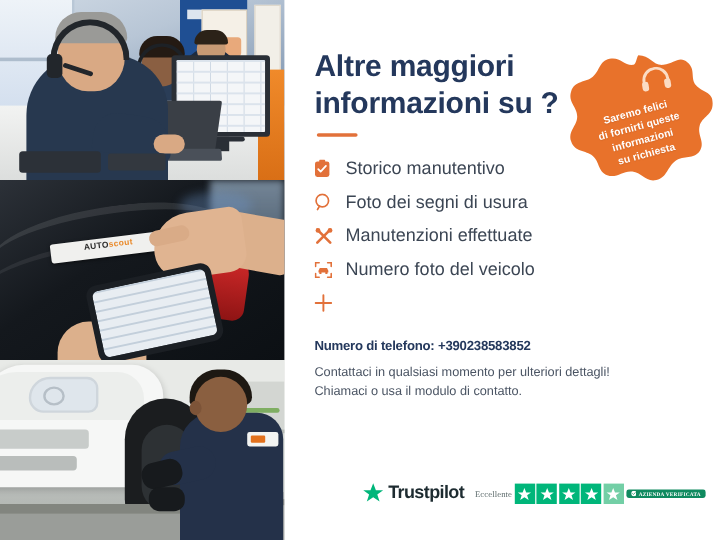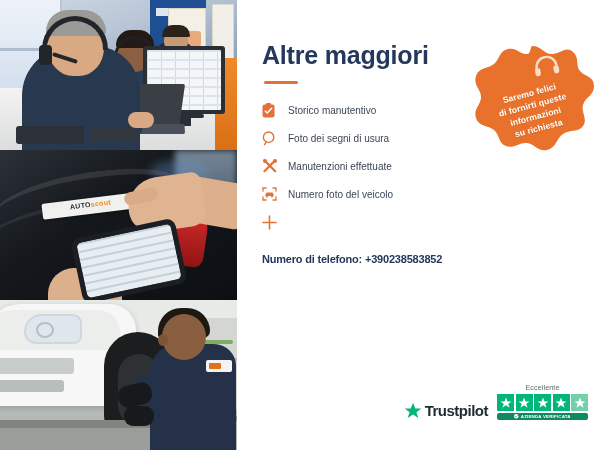--- a/index.html
+++ b/index.html
@@ -122,29 +122,29 @@
   
   .content { position: relative; flex: 1; padding: 40px 22px 0 25px; }
 
   .heading { font-size: 25px; line-height: 1.22; font-weight: bold; color: #24385c;
              letter-spacing:-.2px; max-width: 225px; }
   .rule { width: 34px; height: 3px; background: #e2713a; margin: 10px 0 0 2px; border-radius:2px; }
 
   .feature-list { margin-top: 14px; list-style: none; }
   .feature-item { display: flex; align-items: center; height: 25px; margin-bottom: 3px; }
   .fi-icon { width: 26px; flex: 0 0 26px; display:flex; align-items:center; justify-content:flex-start; color:#e2713a; }
-  .fi-label { font-size: 10px; color: #3c4654; white-space:nowrap; }
+  .fi-label { font-size: 15px; color: #3c4654; white-space:nowrap; }
 
   .phone-line { margin-top: 18px; font-size: 11px; font-weight: bold; color: #24385c; letter-spacing:-.2px;}
   .sub-line { margin-top: 7px; font-size: 10.6px; color: #4a5463; line-height: 1.55; }
 
   .trust { position: absolute; right: 12px; bottom: 30px; display:flex; align-items:flex-end; gap:9px; }
   .tp-logo { display:flex; align-items:flex-start; gap:3px; }
   .tp-name { font-size: 15px; font-weight: bold; color:#1d2b30; letter-spacing:-.5px; }
-  .tp-right { display:flex; flex-direction:column; align-items:center; gap:2px; }
+  .tp-right { display:flex; align-items:center; gap:2px;font-family:Liberation Serif, serif; }
   .tp-eccell { font-size:7.2px; color:#5c6a6b; letter-spacing:.1px; }
   .stars { display:flex; gap:1.5px; }
   .star-box { width:17px; height:17px; display:flex; align-items:center; justify-content:center; }
   .verif { display:flex; align-items:center; justify-content:center; gap:2px;
            background:#0f8a5f; border-radius:2px; padding:1px 4px; width:100%; }
   .verif-txt { font-size:4.4px; color:#fff; letter-spacing:.2px; font-weight:bold; white-space:nowrap; }
 
   
   .badge { position:absolute; right:6px; top:44px; width:124px; height:118px; }
   .badge svg { position:absolute; inset:0; }
@@ -235,20 +235,21 @@
       <div class="glove"></div>
       <div class="glove2"></div>
       <div class="logo"></div>
     </div>
   </div>
 
   <div class="content">
 
     <h1 class="heading">
       <span>Altre maggiori</span><br>
+      <span>informazioni su ?</span>
     </h1>
     <div class="rule"></div>
 
     <div class="badge">
       <svg viewBox="0 0 124 118">
         <path fill="#E8722B" d="M62 2 C72 2 74 11 83 10 C92 9 96 2 103 8 C110 14 105 21 110 27
           C115 33 124 32 124 42 C124 52 115 53 113 61 C111 69 118 75 113 82 C108 89 100 85 93 90
           C86 95 86 104 77 106 C68 108 65 100 57 99 C49 98 44 105 36 102 C28 99 30 91 24 86
           C18 81 9 83 6 74 C3 65 11 61 11 53 C11 45 3 41 6 32 C9 23 18 25 24 20
           C30 15 29 7 38 5 C47 3 50 11 58 10 C60 9.7 61 2 62 2 Z"></path>
@@ -321,21 +322,22 @@
             <path d="M7.5 1 V14 M1 7.5 H14" stroke="#E2713A" stroke-width="1.6" stroke-linecap="round"></path>
           </svg>
         </span>
       </li>
     </ul>
 
     <div class="phone-line">
       <span>Numero di telefono: </span><span>+390238583852</span>
     </div>
     <div class="sub-line">
-      <br>
+      <span>Contattaci in qualsiasi momento per ulteriori dettagli!</span><br>
+      <span>Chiamaci o usa il modulo di contatto.</span>
     </div>
 
     <div class="trust">
       <div class="tp-logo">
         <svg width="18" height="18" viewBox="0 0 20 20">
           <path d="M10 0.8 L12.5 7.3 L19.2 7.3 L13.8 11.3 L15.9 17.8 L10 13.8 L4.1 17.8 L6.2 11.3 L0.8 7.3 L7.5 7.3 Z" fill="#00B67A"></path>
         </svg>
         <span class="tp-name">Trustpilot</span>
       </div>
       <div class="tp-right">

